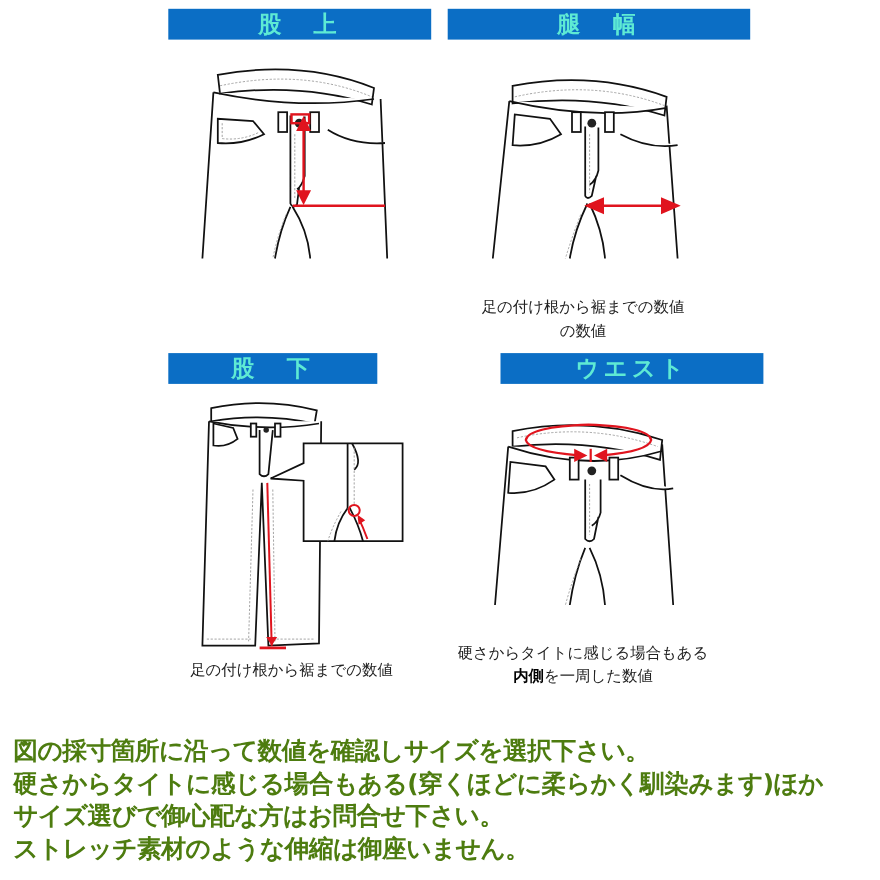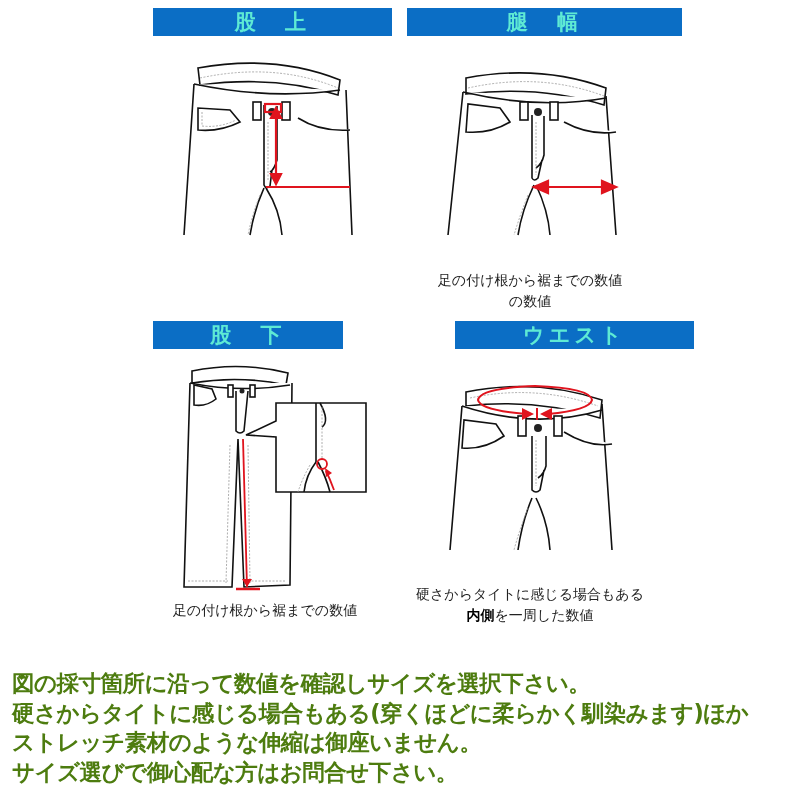--- a/index.html
+++ b/index.html
@@ -156,15 +156,15 @@
   <div>足の付け根から裾までの数値</div>
 </div>
 <div class="cap" style="left:405px; top:584px; width:250px;">
   <div>硬さからタイトに感じる場合もある</div>
   <div><b>内側</b><span>を一周した数値</span></div>
 </div>
 
 <div class="note">
   <div>図の採寸箇所に沿って数値を確認しサイズを選択下さい。</div>
   <div>硬さからタイトに感じる場合もある(穿くほどに柔らかく馴染みます)ほか</div>
+  <div>サイズ選びで御心配な方はお問合せ下さい。</div>
   <div>ストレッチ素材のような伸縮は御座いません。</div>
-  <div>サイズ選びで御心配な方はお問合せ下さい。</div>
 </div>
 
 </body></html>

